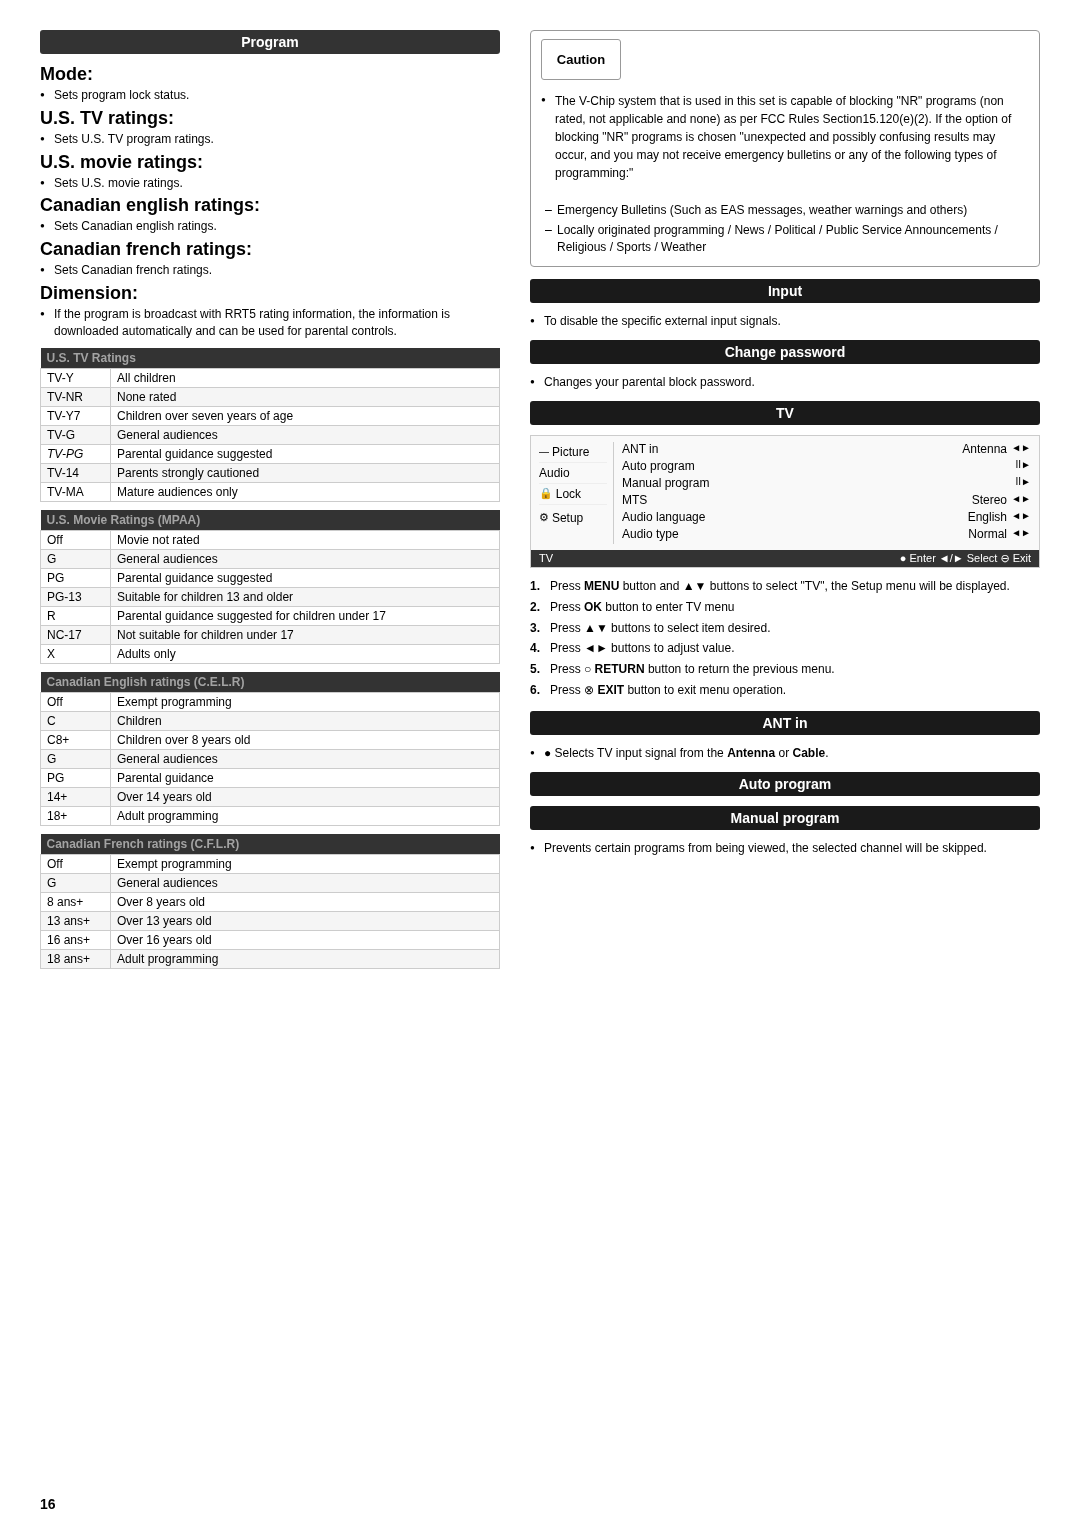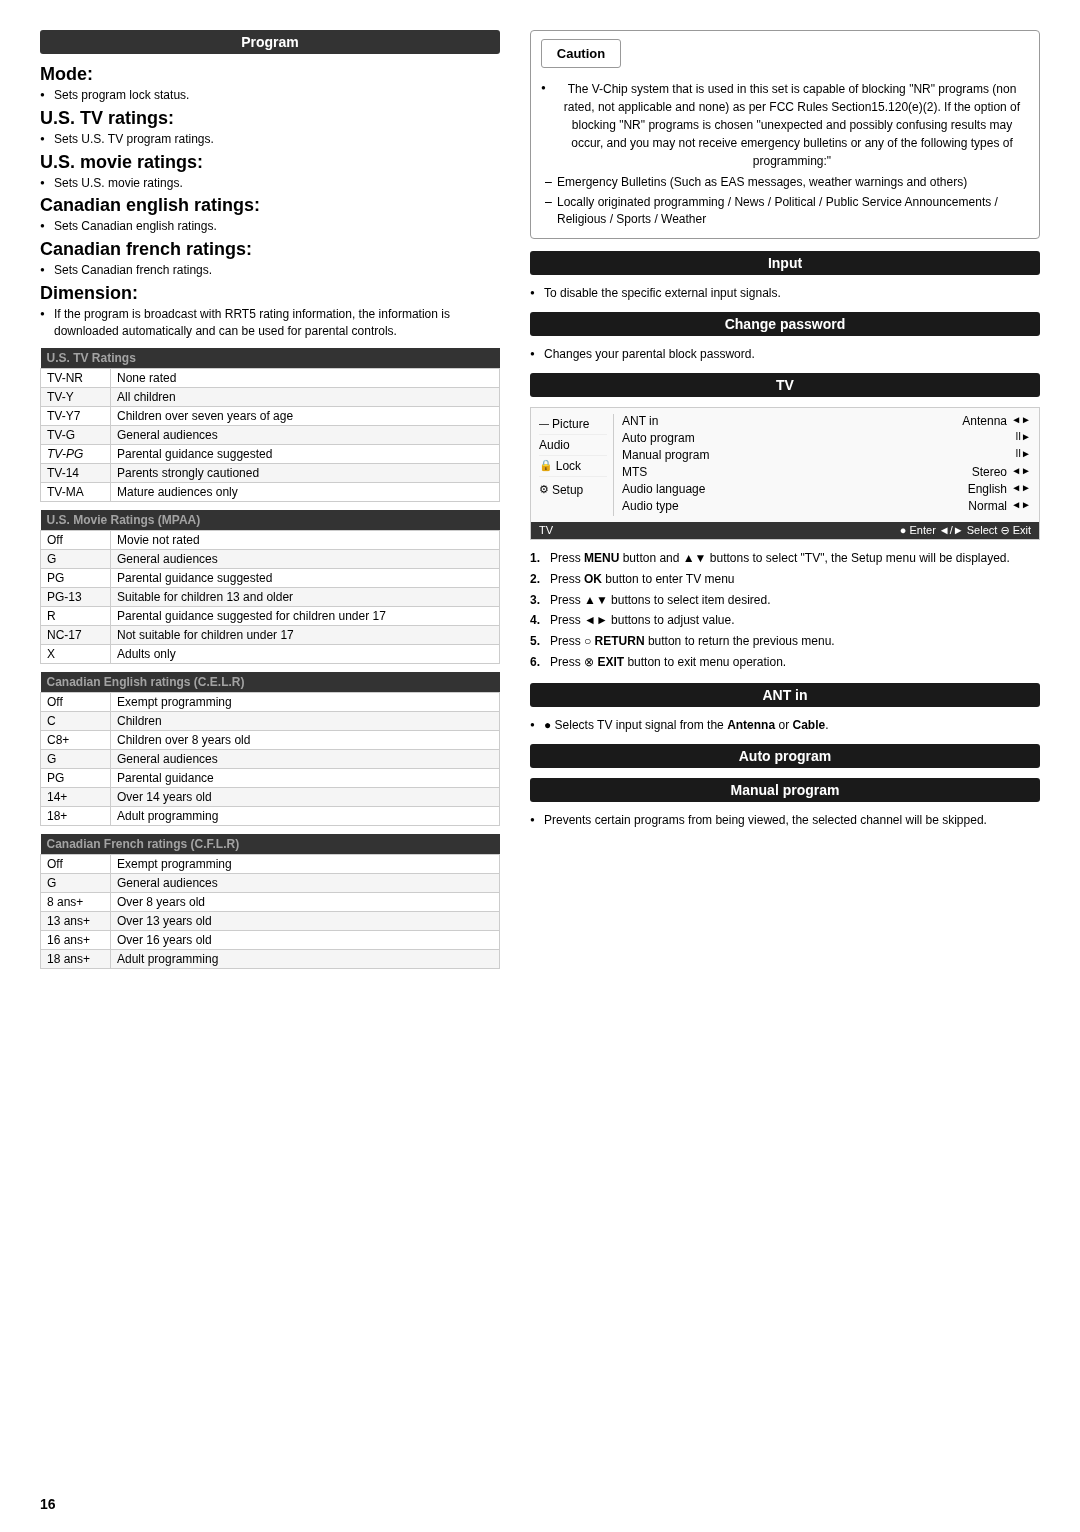--- a/index.html
+++ b/index.html
@@ -87,28 +87,27 @@
       margin-bottom: 12px;
       font-size: 12px;
     }
     .caution-header {
       text-align: center;
       font-weight: bold;
       font-size: 13px;
       margin-bottom: 6px;
       border: 1px solid #999;
       border-radius: 3px;
-      padding: 6px;
+      padding: 12px;
       display: inline-block;
       min-width: 80px;
     }
     .caution-box p {
       line-height: 1.5;
-      margin-bottom: 4px;
-      text-align: center;
+      margin-bottom: 20px;
     }
     .caution-box .dash-item {
       padding-left: 16px;
       position: relative;
       margin-bottom: 3px;
       line-height: 1.4;
     }
     .caution-box .dash-item::before {
       content: '–';
       position: absolute;
@@ -183,26 +182,26 @@
     <div class="bullet-text">If the program is broadcast with RRT5 rating information, the information is downloaded automatically and can be used for parental controls.</div>
 
     <table class="ratings-table">
       <thead>
         <tr>
             <th colspan="2">U.S. TV Ratings</th>
           </tr>
       </thead>
       <tbody id="us-tv-tbody">
           <tr>
+            <td style="width:70px;">TV-Y</td>
+            <td>All children</td>
+          </tr>
+          <tr>
             <td style="width:70px;">TV-NR</td>
             <td>None rated</td>
-          </tr>
-          <tr>
-            <td style="width:70px;">TV-Y</td>
-            <td>All children</td>
           </tr>
           <tr>
             <td style="width:70px;">TV-Y7</td>
             <td>Children over seven years of age</td>
           </tr>
           <tr>
             <td style="width:70px;">TV-G</td>
             <td>General audiences</td>
           </tr>
           <tr>

